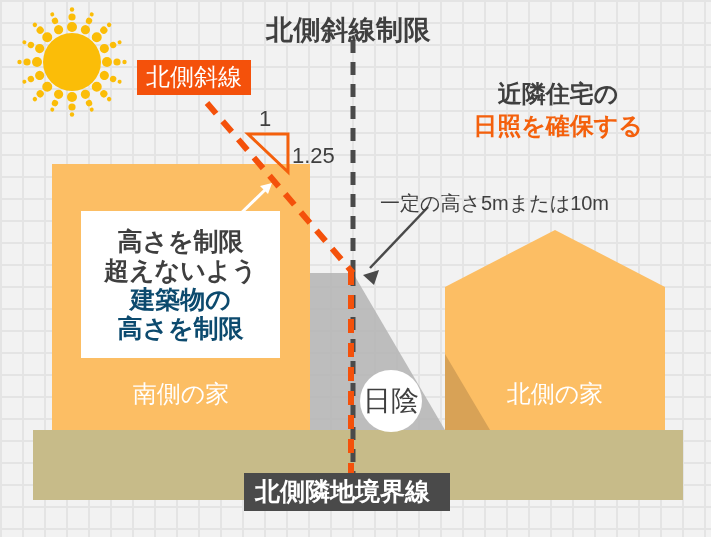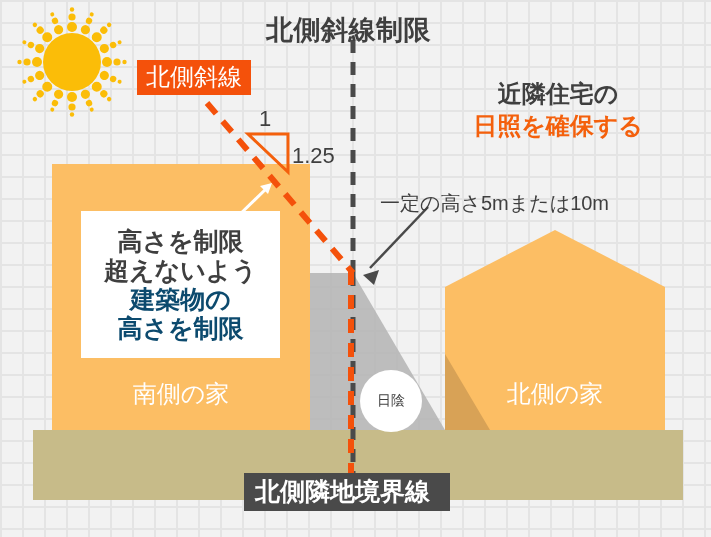--- a/index.html
+++ b/index.html
@@ -80,21 +80,21 @@
   }
   #callout span{display:block;text-align:center;font-size:25px;font-weight:bold;white-space:nowrap;}
   #callout .dark{color:#3f3f3f;}
   #callout .orange{color:#0c4a6e;}
 
   
   #shade-pill{
     left:360px;top:370px;width:62px;height:62px;
     border-radius:50%;background:#ffffff;
     display:flex;align-items:center;justify-content:center;
-    font-size:14px;color:#3f3f3f;
+    font-size:28px;color:#3f3f3f;
   }
 
   
   #boundary-badge{
     left:244px;top:473px;
     background:#4a4a4a;color:#ffffff;
     font-size:25px;font-weight:bold;
     padding:5px 20px 7px 11px;
     line-height:1.05;white-space:nowrap;
   }

